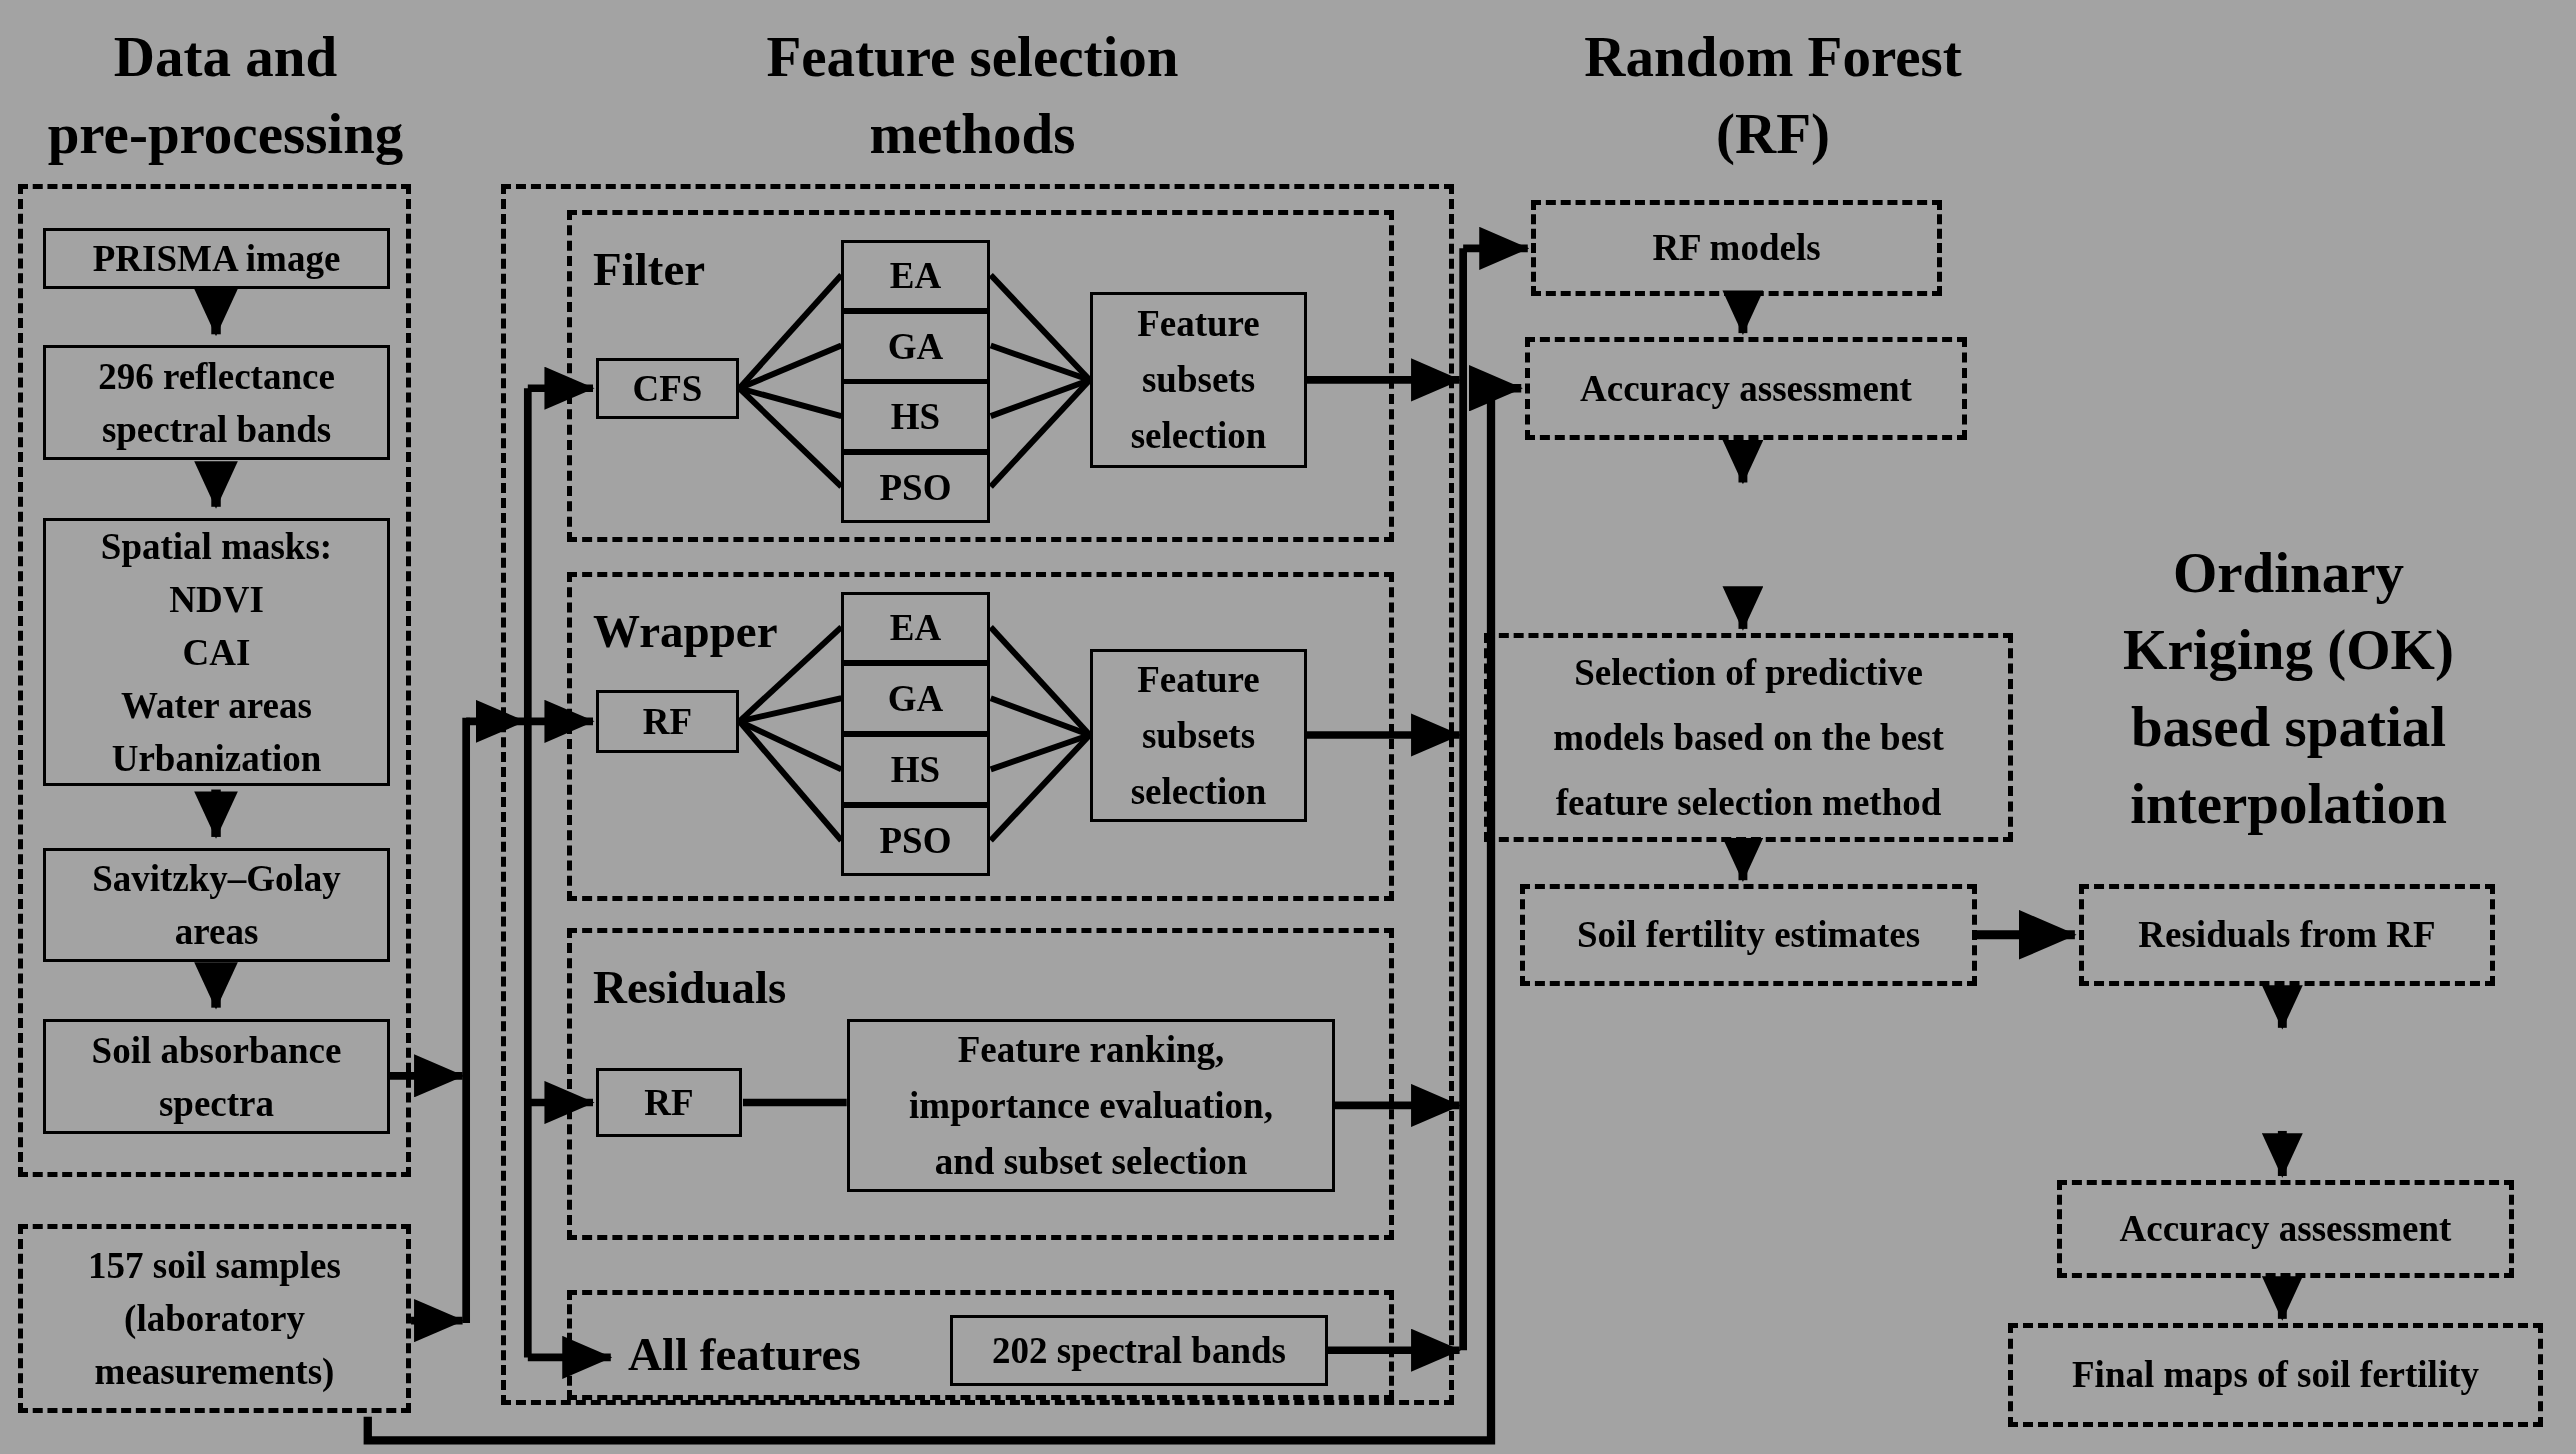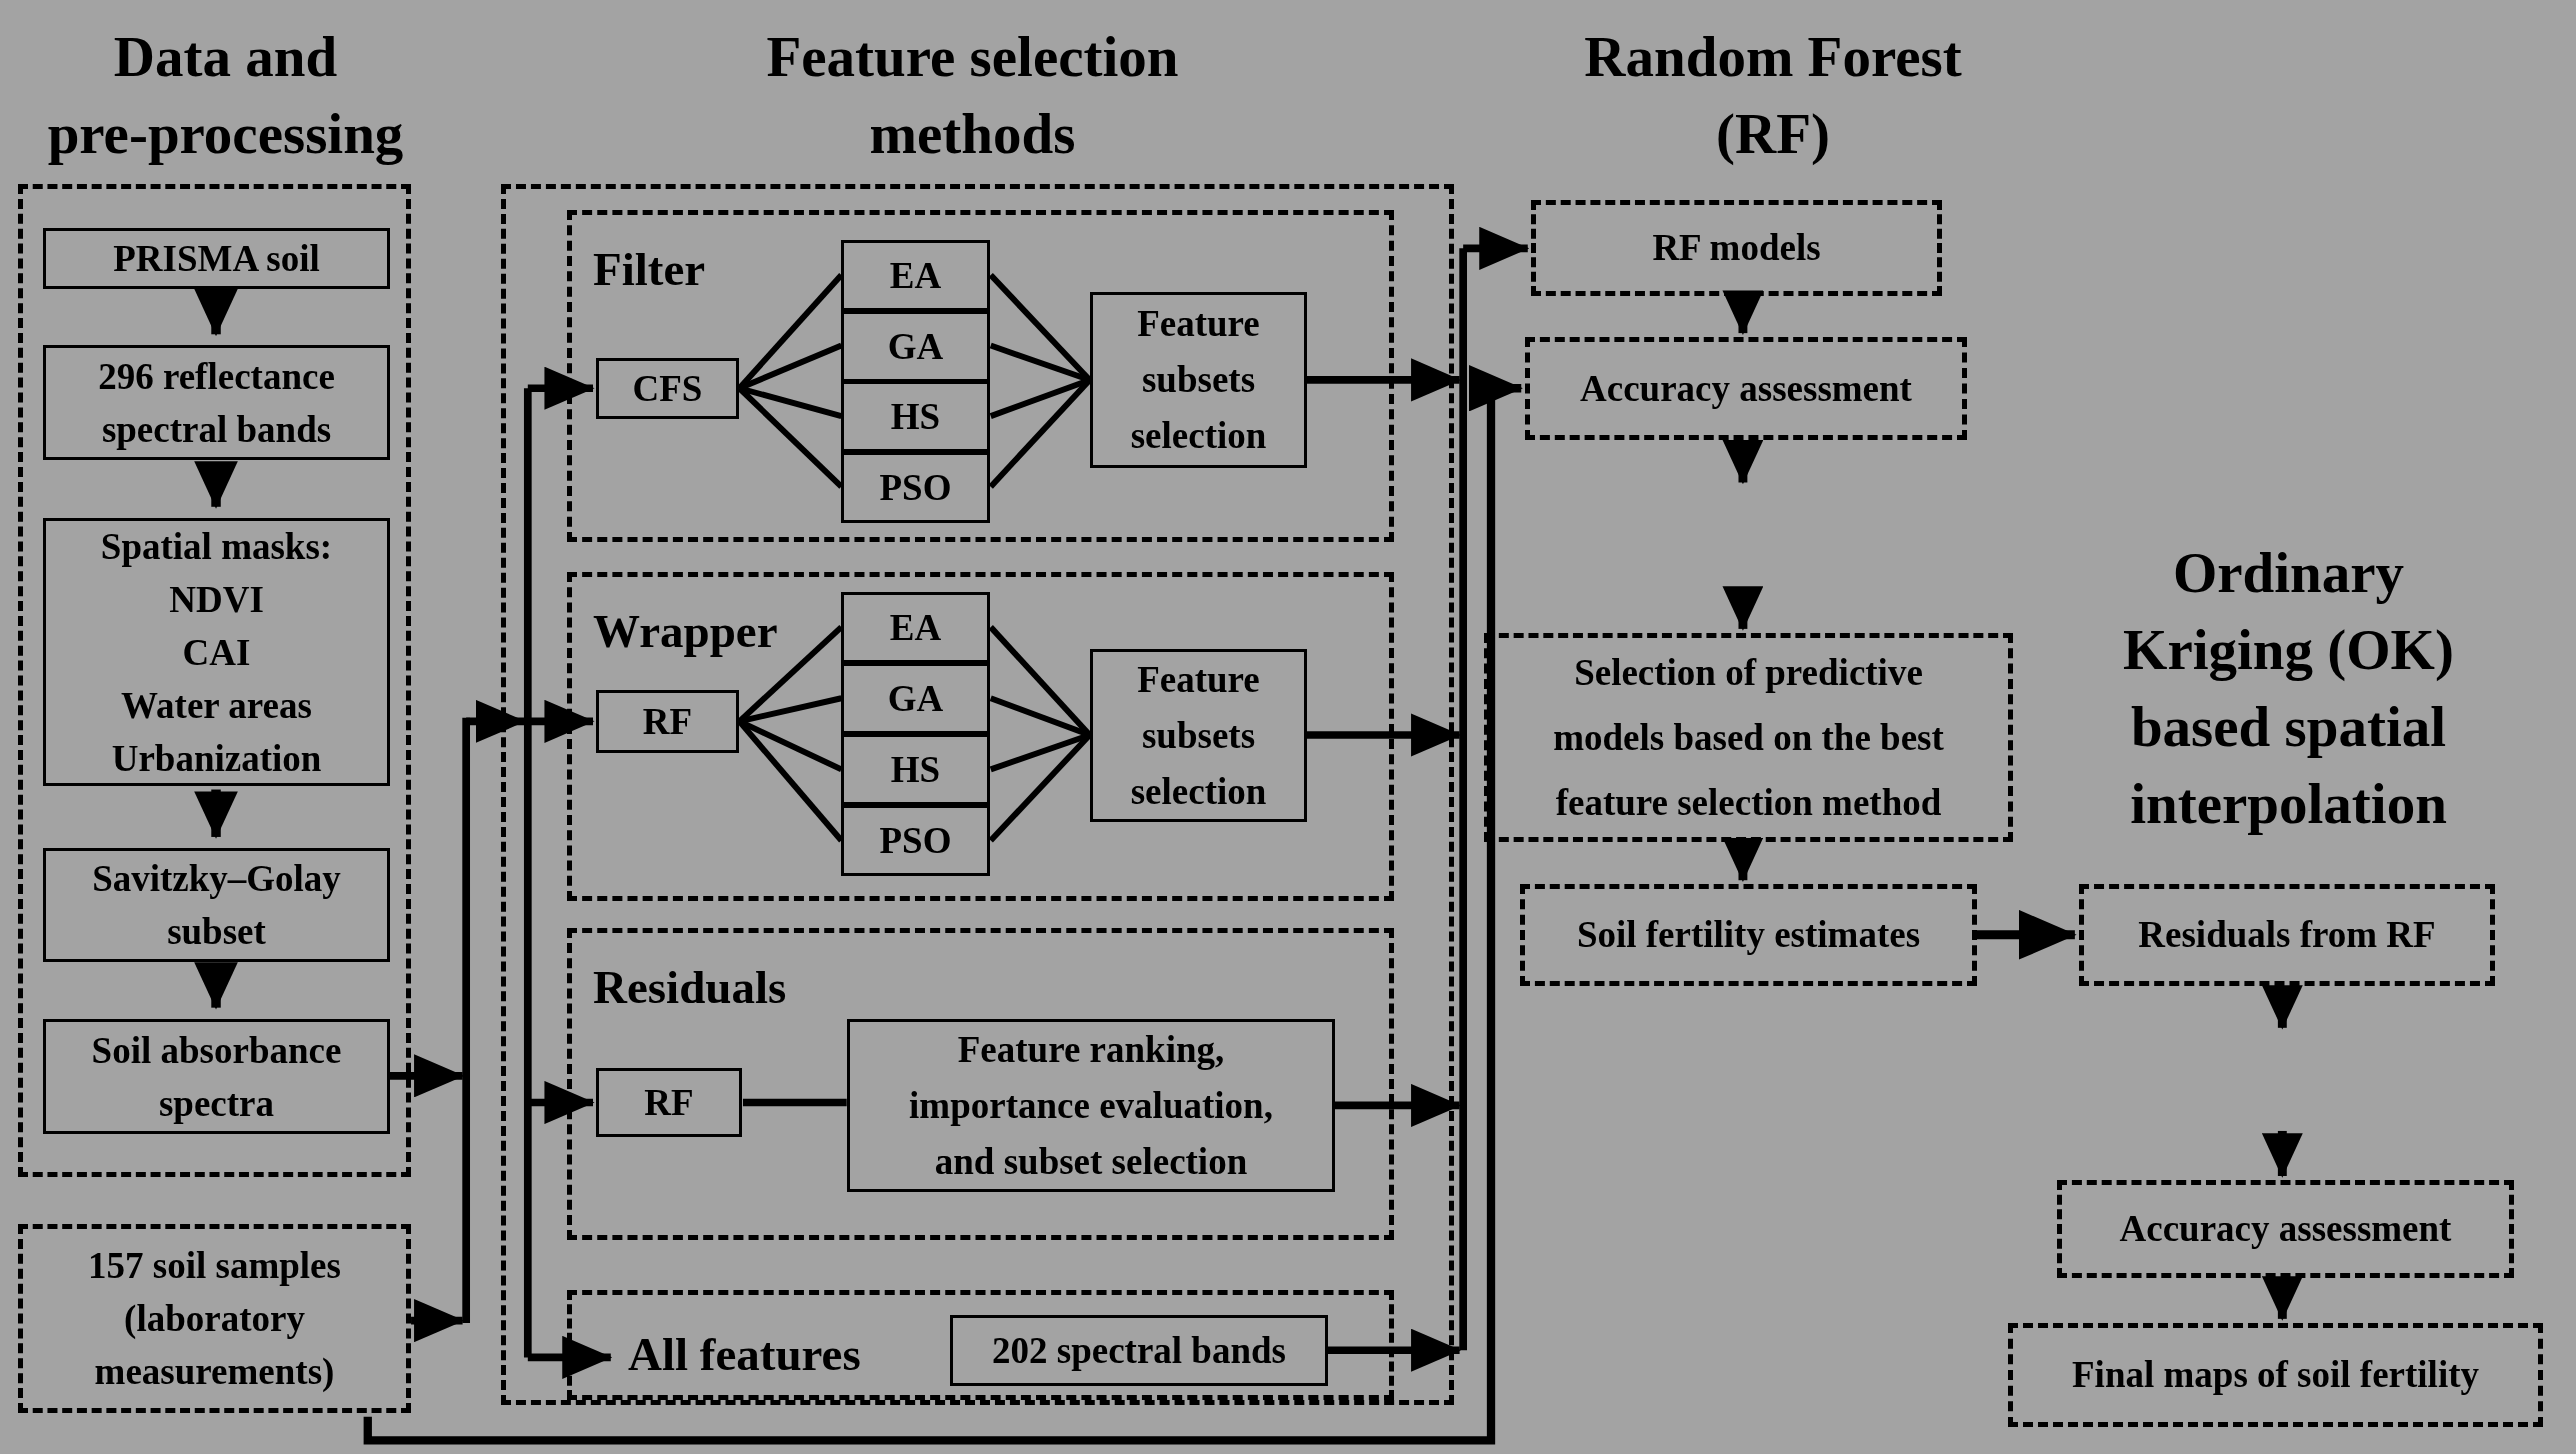--- a/index.html
+++ b/index.html
@@ -37,30 +37,30 @@
 methods</div>
   <div class="abs txt title layer" style="left:1518px; top:12px; width:510px; height:166px;">Random Forest
 (RF)</div>
   <div class="abs txt title layer" style="left:2063px; top:528px; width:451px; height:320px;">Ordinary
 Kriging (OK)
 based spatial
 interpolation</div>
 
   <div class="abs box-dashed layer" style="left:18px; top:184px; width:393px; height:993px;"></div>
 
-  <div class="abs box-solid txt fs62t layer" style="left:43px; top:228px; width:347px; height:61px;">PRISMA soil</div>
+  <div class="abs box-solid txt fs62t layer" style="left:43px; top:228px; width:347px; height:61px;">PRISMA image</div>
   <div class="abs box-solid txt fs62t layer" style="left:43px; top:345px; width:347px; height:115px;">296 reflectance
 spectral bands</div>
   <div class="abs box-solid txt fs62t layer" style="left:43px; top:518px; width:347px; height:268px;">Spatial masks:
 NDVI
 CAI
 Water areas
 Urbanization</div>
   <div class="abs box-solid txt fs62t layer" style="left:43px; top:848px; width:347px; height:114px;">Savitzky–Golay
-subset</div>
+areas</div>
   <div class="abs box-solid txt fs62t layer" style="left:43px; top:1019px; width:347px; height:115px;">Soil absorbance
 spectra</div>
 
   <div class="abs box-dashed txt fs62t layer" style="left:18px; top:1224px; width:393px; height:189px;">157 soil samples
 (laboratory
 measurements)</div>
 
   <div class="abs box-dashed layer" style="left:501px; top:184px; width:953px; height:1221px;"></div>
 
   <div class="abs box-dashed layer" style="left:567px; top:210px; width:827px; height:332px;"></div>

